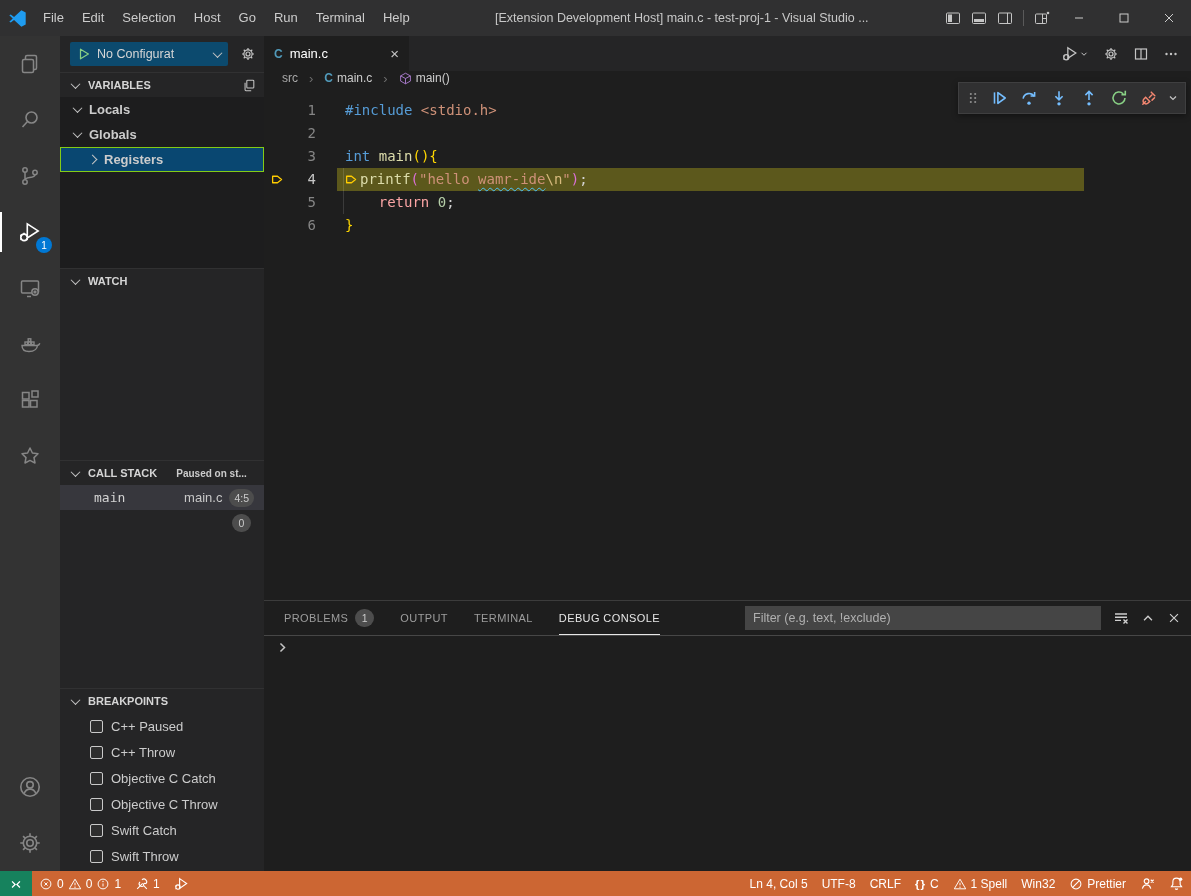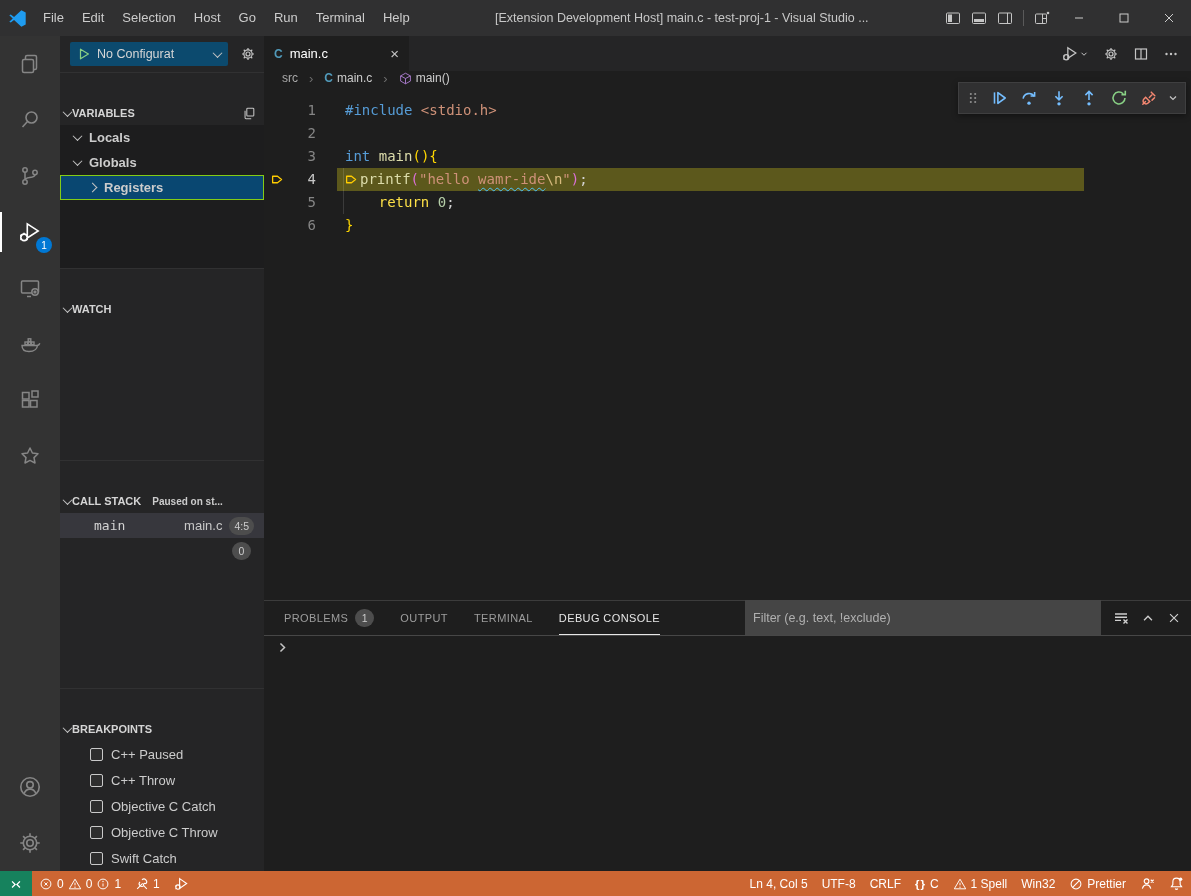--- a/index.html
+++ b/index.html
@@ -27,21 +27,21 @@
   .ab-item.active::before { content:""; position:absolute; left:0; top:8px; bottom:8px; width:2px; background:#ffffff; }
   .ab-badge { position:absolute; right:8px; bottom:7px; min-width:16px; height:16px; border-radius:9px; background:#0078d4; color:#fff; font-size:10px; display:flex; align-items:center; justify-content:center; padding:0 3px; }
   .ab-spacer { flex:1; }
 
   
   .sidebar { width:204px; background:#252526; display:flex; flex-direction:column; flex:none; color:#cccccc; }
   .sb-toolbar { height:36px; display:flex; align-items:center; padding:0 8px 0 10px; gap:6px; flex:none; }
   .cfg-dd { height:24px; background:#0c4a6e; border-radius:2px; display:flex; align-items:center; gap:6px; padding:0 7px; width:158px; font-size:12.5px; color:#d6d6d6; cursor:pointer; }
   .cfg-label { flex:1; white-space:nowrap; overflow:hidden; }
   .section { display:flex; flex-direction:column; min-height:0; border-top:1px solid #313132; }
-  .sec-head { height:24px; display:flex; align-items:center; gap:1px; padding:0 8px 0 4px; font-size:11px; font-weight:bold; color:#d5d5d5; flex:none; cursor:pointer;margin-top:28px; }
+  .sec-head { height:24px; display:flex; align-items:center; gap:9px; padding:0 8px 0 12px; font-size:11px; font-weight:bold; color:#d5d5d5; flex:none; cursor:pointer; }
   .sec-head .paused { font-size:10px; color:#cccccc; margin-left:10px; white-space:nowrap; }
   .sec-body { flex:1; min-height:0; }
   .vars-body { background:#1d1d1e; }
   .chev { width:7px; height:7px; border-right:1.3px solid #c5c5c5; border-bottom:1.3px solid #c5c5c5; display:inline-block; flex:none; }
   .chev.down { transform:rotate(45deg) translate(-1px,-1px); }
   .chev.right { transform:rotate(-45deg); }
   .tree-row { height:25px; display:flex; align-items:center; gap:8px; padding-left:14px; font-size:13px; font-weight:bold; color:#cccccc; cursor:pointer; }
   .tree-row.sel { background:#094771; border:1px solid #84cc16;padding-left:28px; }
   .head-icon { margin-left:auto; color:#c5c5c5; display:flex; }
   .stack-row { height:25px; display:flex; align-items:center; padding:0 10px 0 34px; font-size:13px; background:#37373d; cursor:pointer; }
@@ -78,21 +78,21 @@
   
   .debug-toolbar { position:absolute; top:46px; right:5px; height:32px; background:#303031; border:1px solid #3f3f40; box-shadow:0 2px 6px rgba(0,0,0,.4); display:flex; align-items:center; padding:0 4px; gap:2px; z-index:5; }
   .dtb { width:28px; height:28px; display:flex; align-items:center; justify-content:center; cursor:pointer; border-radius:4px; }
   .dtb.grip { cursor:grab; width:20px; }
 
   
   .panel { height:271px; border-top:1px solid #3c3c3c; background:#1e1e1e; display:flex; flex-direction:column; flex:none; }
   .panel-head { height:34px; display:flex; align-items:center; padding:0 10px 0 20px; flex:none; }
   .ptab { font-size:11px; letter-spacing:.4px; color:#9d9d9d; margin-right:26px; display:flex; align-items:center; gap:7px; height:100%; cursor:pointer; }
   .ptab.active { color:#e7e7e7; box-shadow:inset 0 -1px 0 #e7e7e7; }
-  .filter { margin-left:auto; width:356px; height:36px; background:#454545; border:none; color:#eab308; font-size:12.5px; padding:0 8px; outline:none; font-family:"Liberation Sans",sans-serif; }
+  .filter { margin-left:auto; width:356px; height:24px; background:#454545; border:none; color:#eab308; font-size:12.5px; padding:0 8px; outline:none; font-family:"Liberation Sans",sans-serif; }
   .filter::placeholder { color:#b0b0b0; }
   .panel-icons { display:flex; align-items:center; gap:12px; margin-left:12px; color:#d0d0d0; }
   .pi { cursor:pointer; display:flex; }
   .console { flex:1; padding:10px 0 0 35px; font-family:"DejaVu Sans Mono","Liberation Mono",monospace; font-size:14px; overflow:hidden; }
   .console-line { white-space:pre; line-height:23.5px; }
   .console-input { height:23px; border-top:1px solid #474747; display:flex; align-items:center; padding-left:12px; flex:none; color:#c5c5c5; }
 
   
   .statusbar { height:25px; display:flex; align-items:stretch; color:#ffffff; font-size:12px; flex:none; }
   .sb-item { display:flex; align-items:center; gap:4px; padding:0 7px; cursor:pointer; white-space:nowrap; }
@@ -462,21 +462,21 @@
             <span class="lnum">4</span>
             <span class="guide"></span>
             <span class="ltext"><span class="inline-arrow"><svg width="13" height="13" viewBox="0 0 16 16">
                   <path d="M2 4 h6 l5 4 -5 4 H2 Z" fill="none" stroke="#ffcc00" stroke-width="1.6" stroke-linejoin="round"></path>
                 </svg></span><span style="color: rgb(220, 220, 170);">printf</span><span style="color: rgb(218, 112, 214);">(</span><span style="color: rgb(206, 145, 120);">"hello </span><span class="sq" style="color: rgb(206, 145, 120);">wamr-ide</span><span style="color: rgb(215, 186, 125);">\n</span><span style="color: rgb(206, 145, 120);">"</span><span style="color: rgb(218, 112, 214);">)</span><span style="color: rgb(212, 212, 212);">;</span></span>
           </div>
           <div class="code-row">
             <span class="glyph"></span>
             <span class="lnum">5</span>
             <span class="guide"></span>
-            <span class="ltext"><span style="color: rgb(212, 212, 212);">    </span><span style="color: #fde047;">return</span><span style="color: rgb(212, 212, 212);"> </span><span style="color: rgb(181, 206, 168);">0</span><span style="color: rgb(212, 212, 212);">;</span></span>
+            <span class="ltext"><span style="color: rgb(212, 212, 212);">    </span><span style="color: #fca5a5;">return</span><span style="color: rgb(212, 212, 212);"> </span><span style="color: rgb(181, 206, 168);">0</span><span style="color: rgb(212, 212, 212);">;</span></span>
           </div>
           <div class="code-row">
             <span class="glyph"></span>
             <span class="lnum">6</span>
             <span class="ltext"><span style="color: rgb(255, 215, 0);">}</span></span>
           </div>
         </div>
 
       <div class="debug-toolbar">
         <span class="dtb grip">

